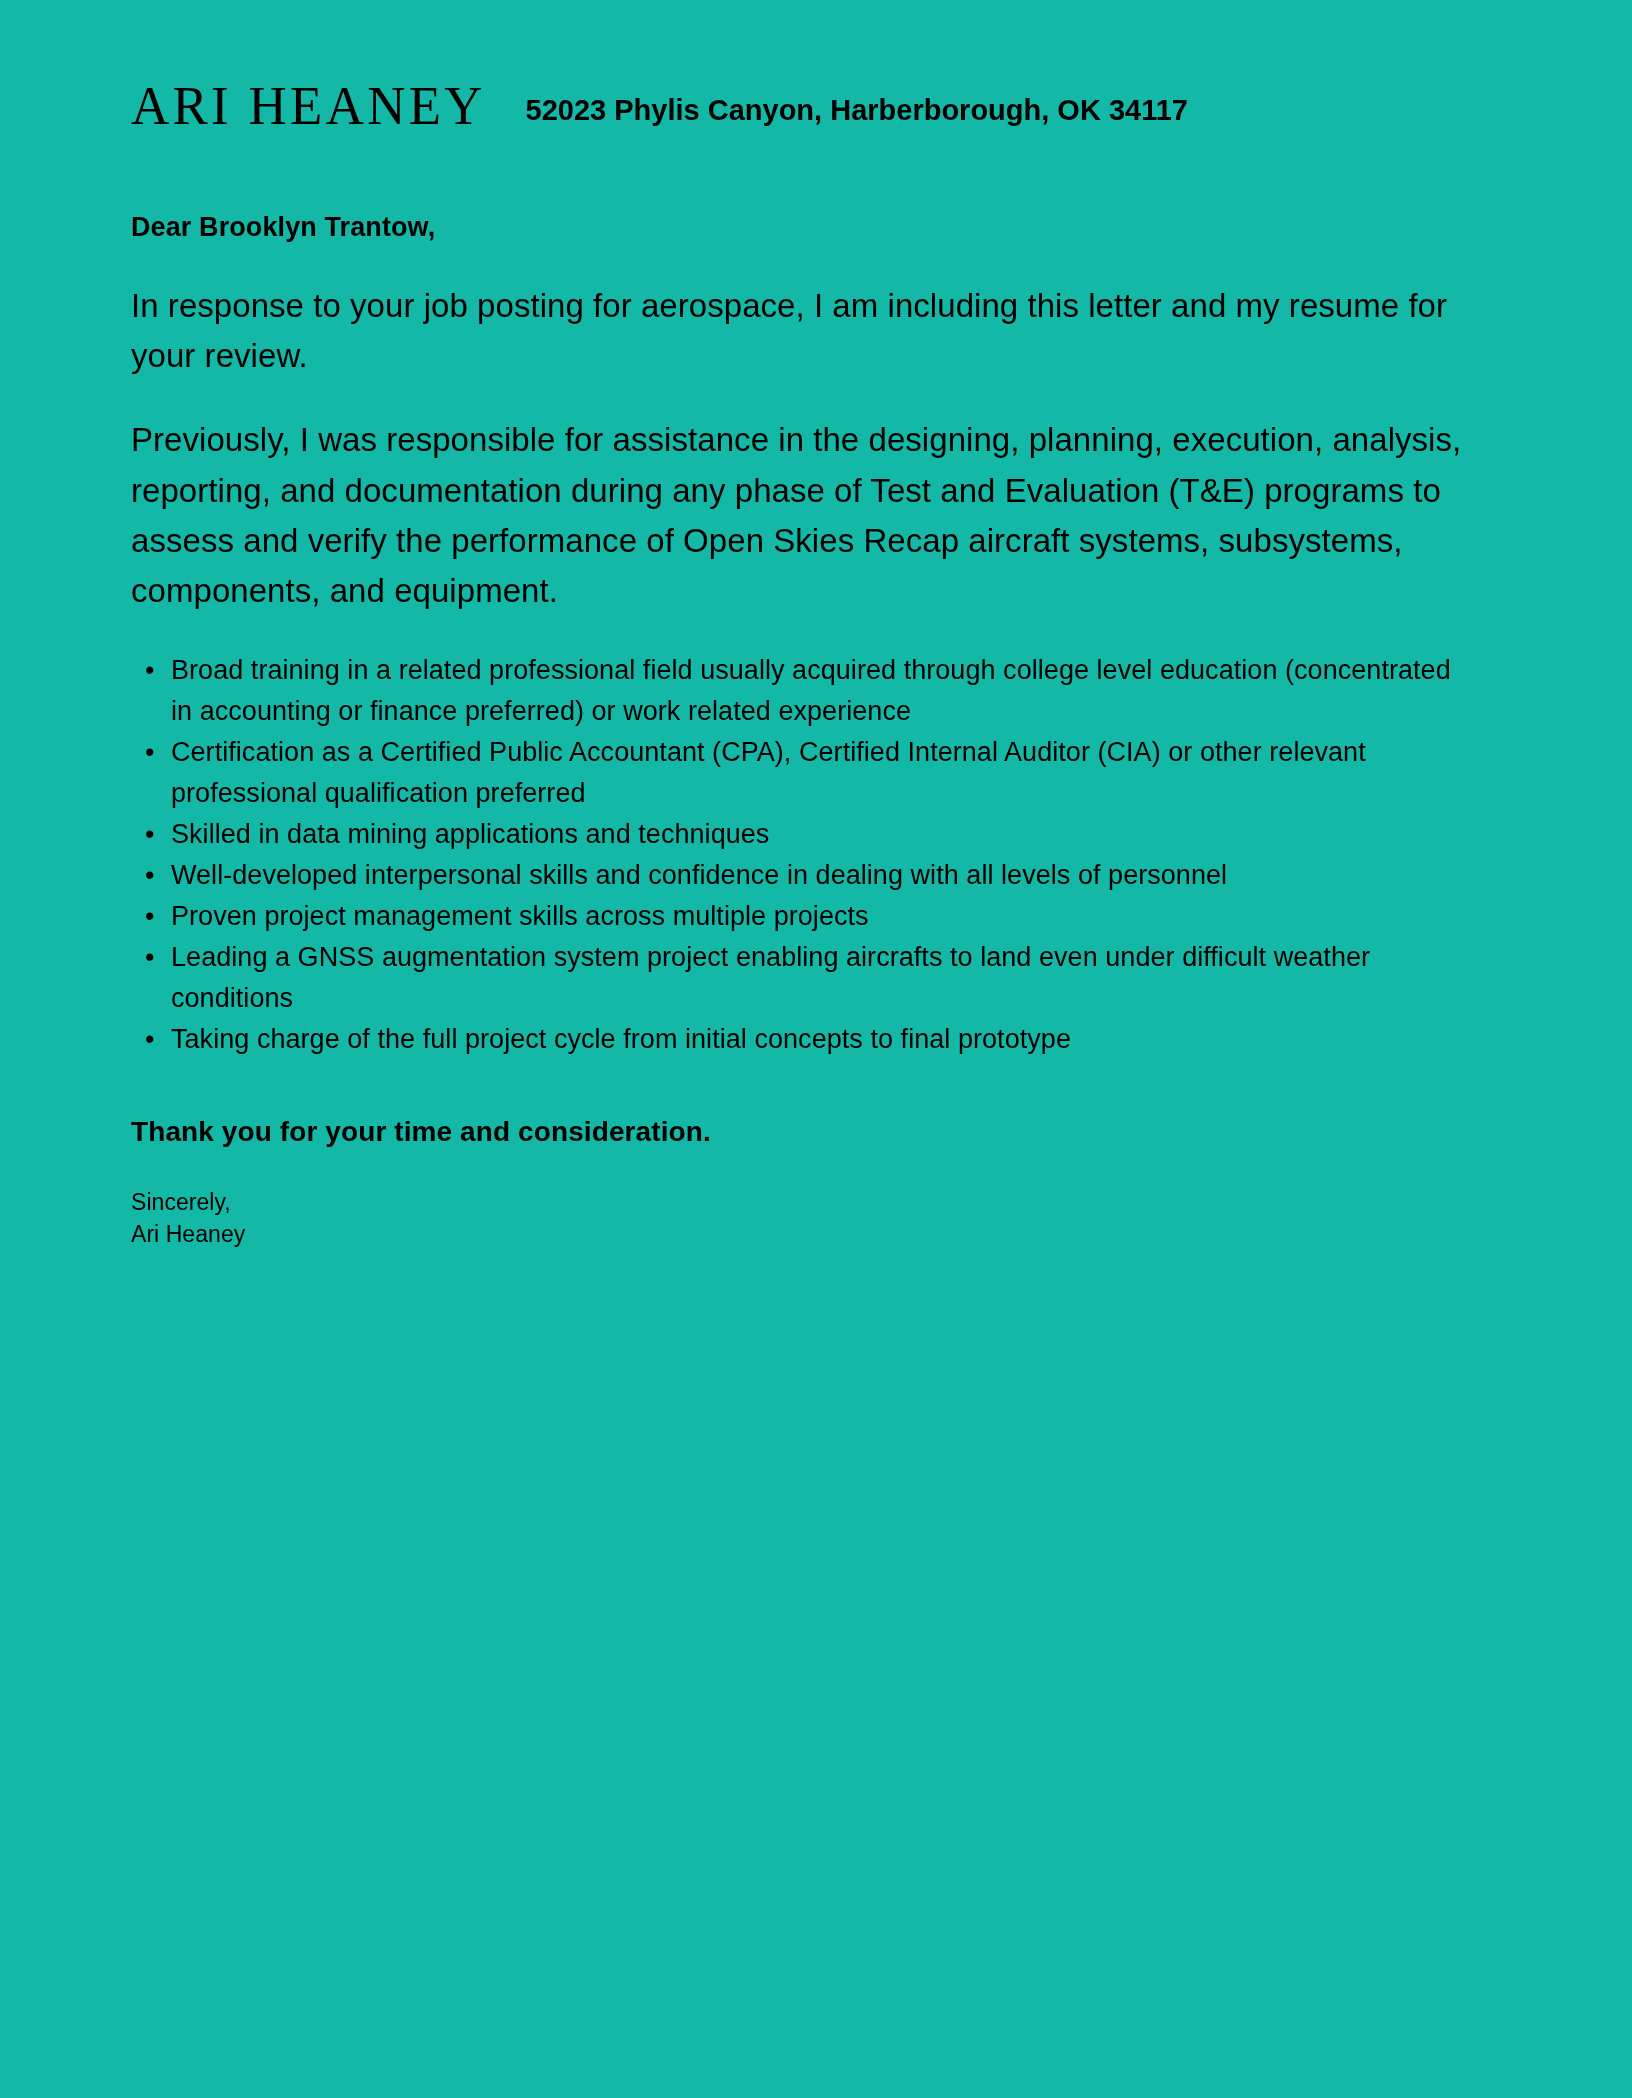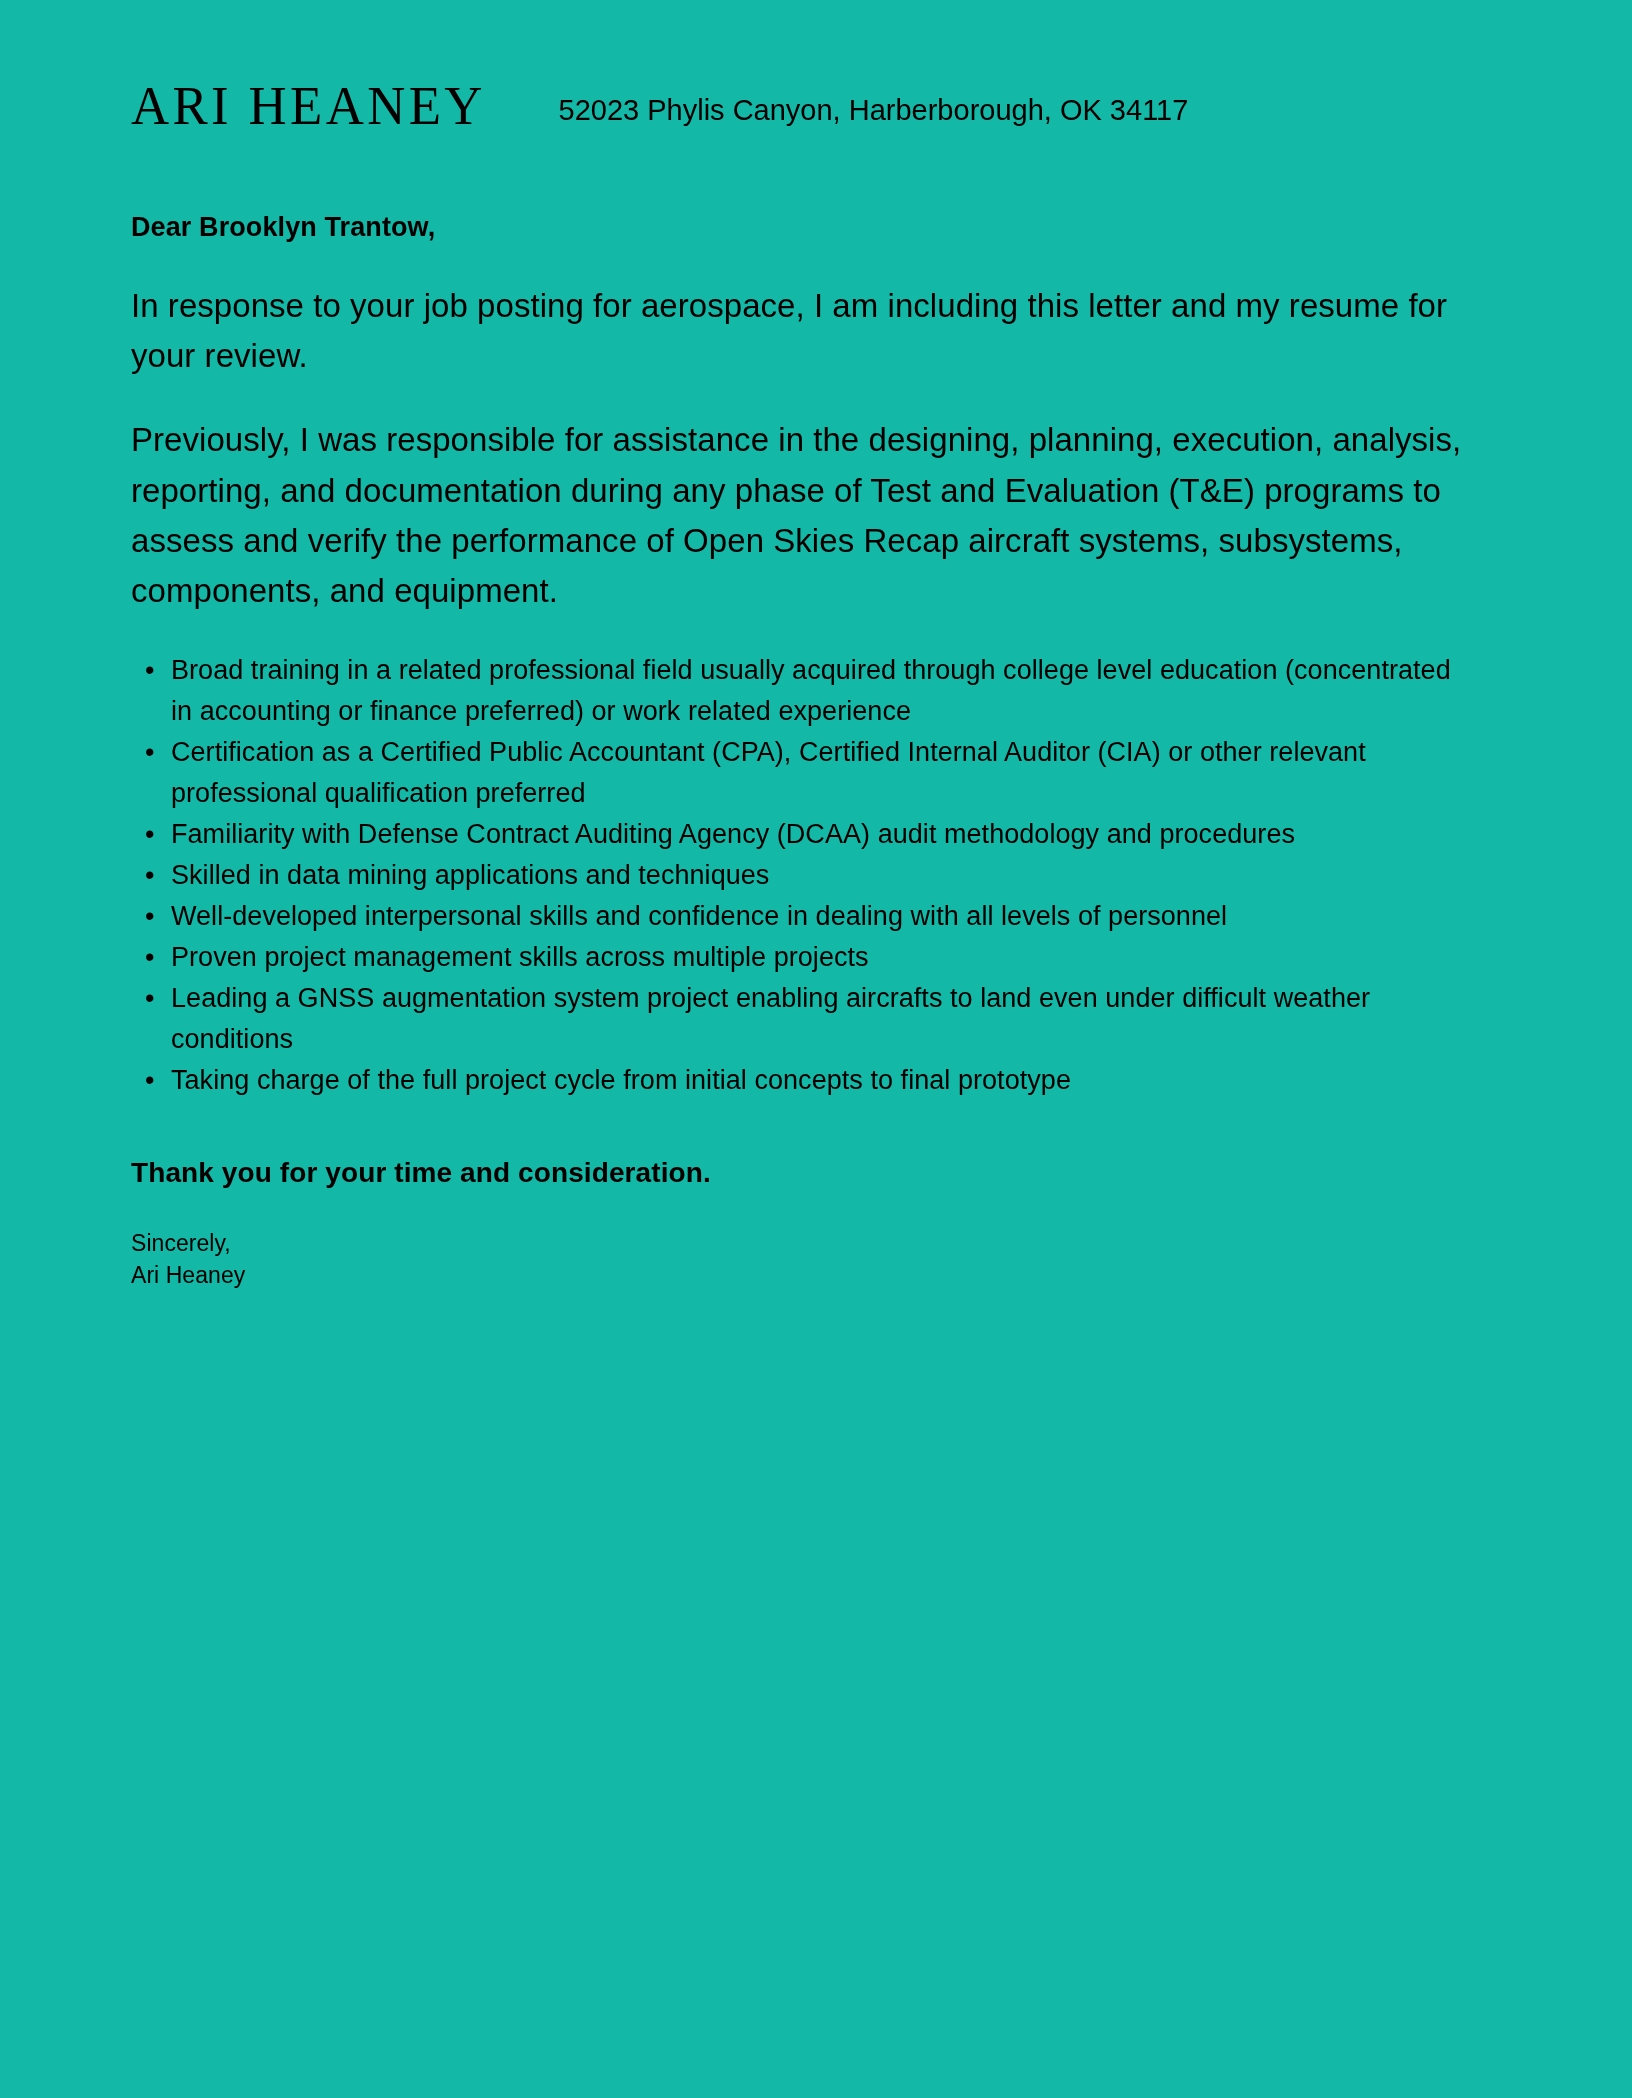--- a/index.html
+++ b/index.html
@@ -43,25 +43,25 @@
     line-height: 1;
     white-space: nowrap;
     color: #000000;
     transform: scaleX(0.96);
     transform-origin: left center;
   }
 
   .contact-line {
     font-family: "Liberation Sans", sans-serif;
     font-size: 29px;
-    font-weight: 400;
+    font-weight: 700;
     line-height: 1;
     color: #000000;
     white-space: nowrap;
-    margin-left: 58px;
+    margin-left: 25px;
     position: relative;
     top: -4px;
   }
 
   
   .letter-body {
     padding: 0 131px 0 131px;
     margin-top: 60px;
     width: 1632px;
   }
@@ -142,21 +142,20 @@
     <div class="salutation">Dear Brooklyn Trantow,</div>
 
     <p class="paragraph">In response to your job posting for aerospace, I am including this letter and my resume for your review.</p>
 
     <p class="paragraph">Previously, I was responsible for assistance in the designing, planning, execution, analysis, reporting, and documentation during any phase of Test and Evaluation (T&amp;E) programs to assess and verify the performance of Open Skies Recap aircraft systems, subsystems, components, and equipment.</p>
 
 
     <ul class="qualifications-list">
       <li>Broad training in a related professional field usually acquired through college level education (concentrated in accounting or finance preferred) or work related experience</li>
       <li>Certification as a Certified Public Accountant (CPA), Certified Internal Auditor (CIA) or other relevant professional qualification preferred</li>
-      <li>Familiarity with Defense Contract Auditing Agency (DCAA) audit methodology and procedures</li>
       <li>Skilled in data mining applications and techniques</li>
       <li>Well-developed interpersonal skills and confidence in dealing with all levels of personnel</li>
       <li>Proven project management skills across multiple projects</li>
       <li>Leading a GNSS augmentation system project enabling aircrafts to land even under difficult weather conditions</li>
       <li>Taking charge of the full project cycle from initial concepts to final prototype</li>
     </ul>
 
     <div class="closing-thanks">Thank you for your time and consideration.</div>
 
     <div class="signature-block">

